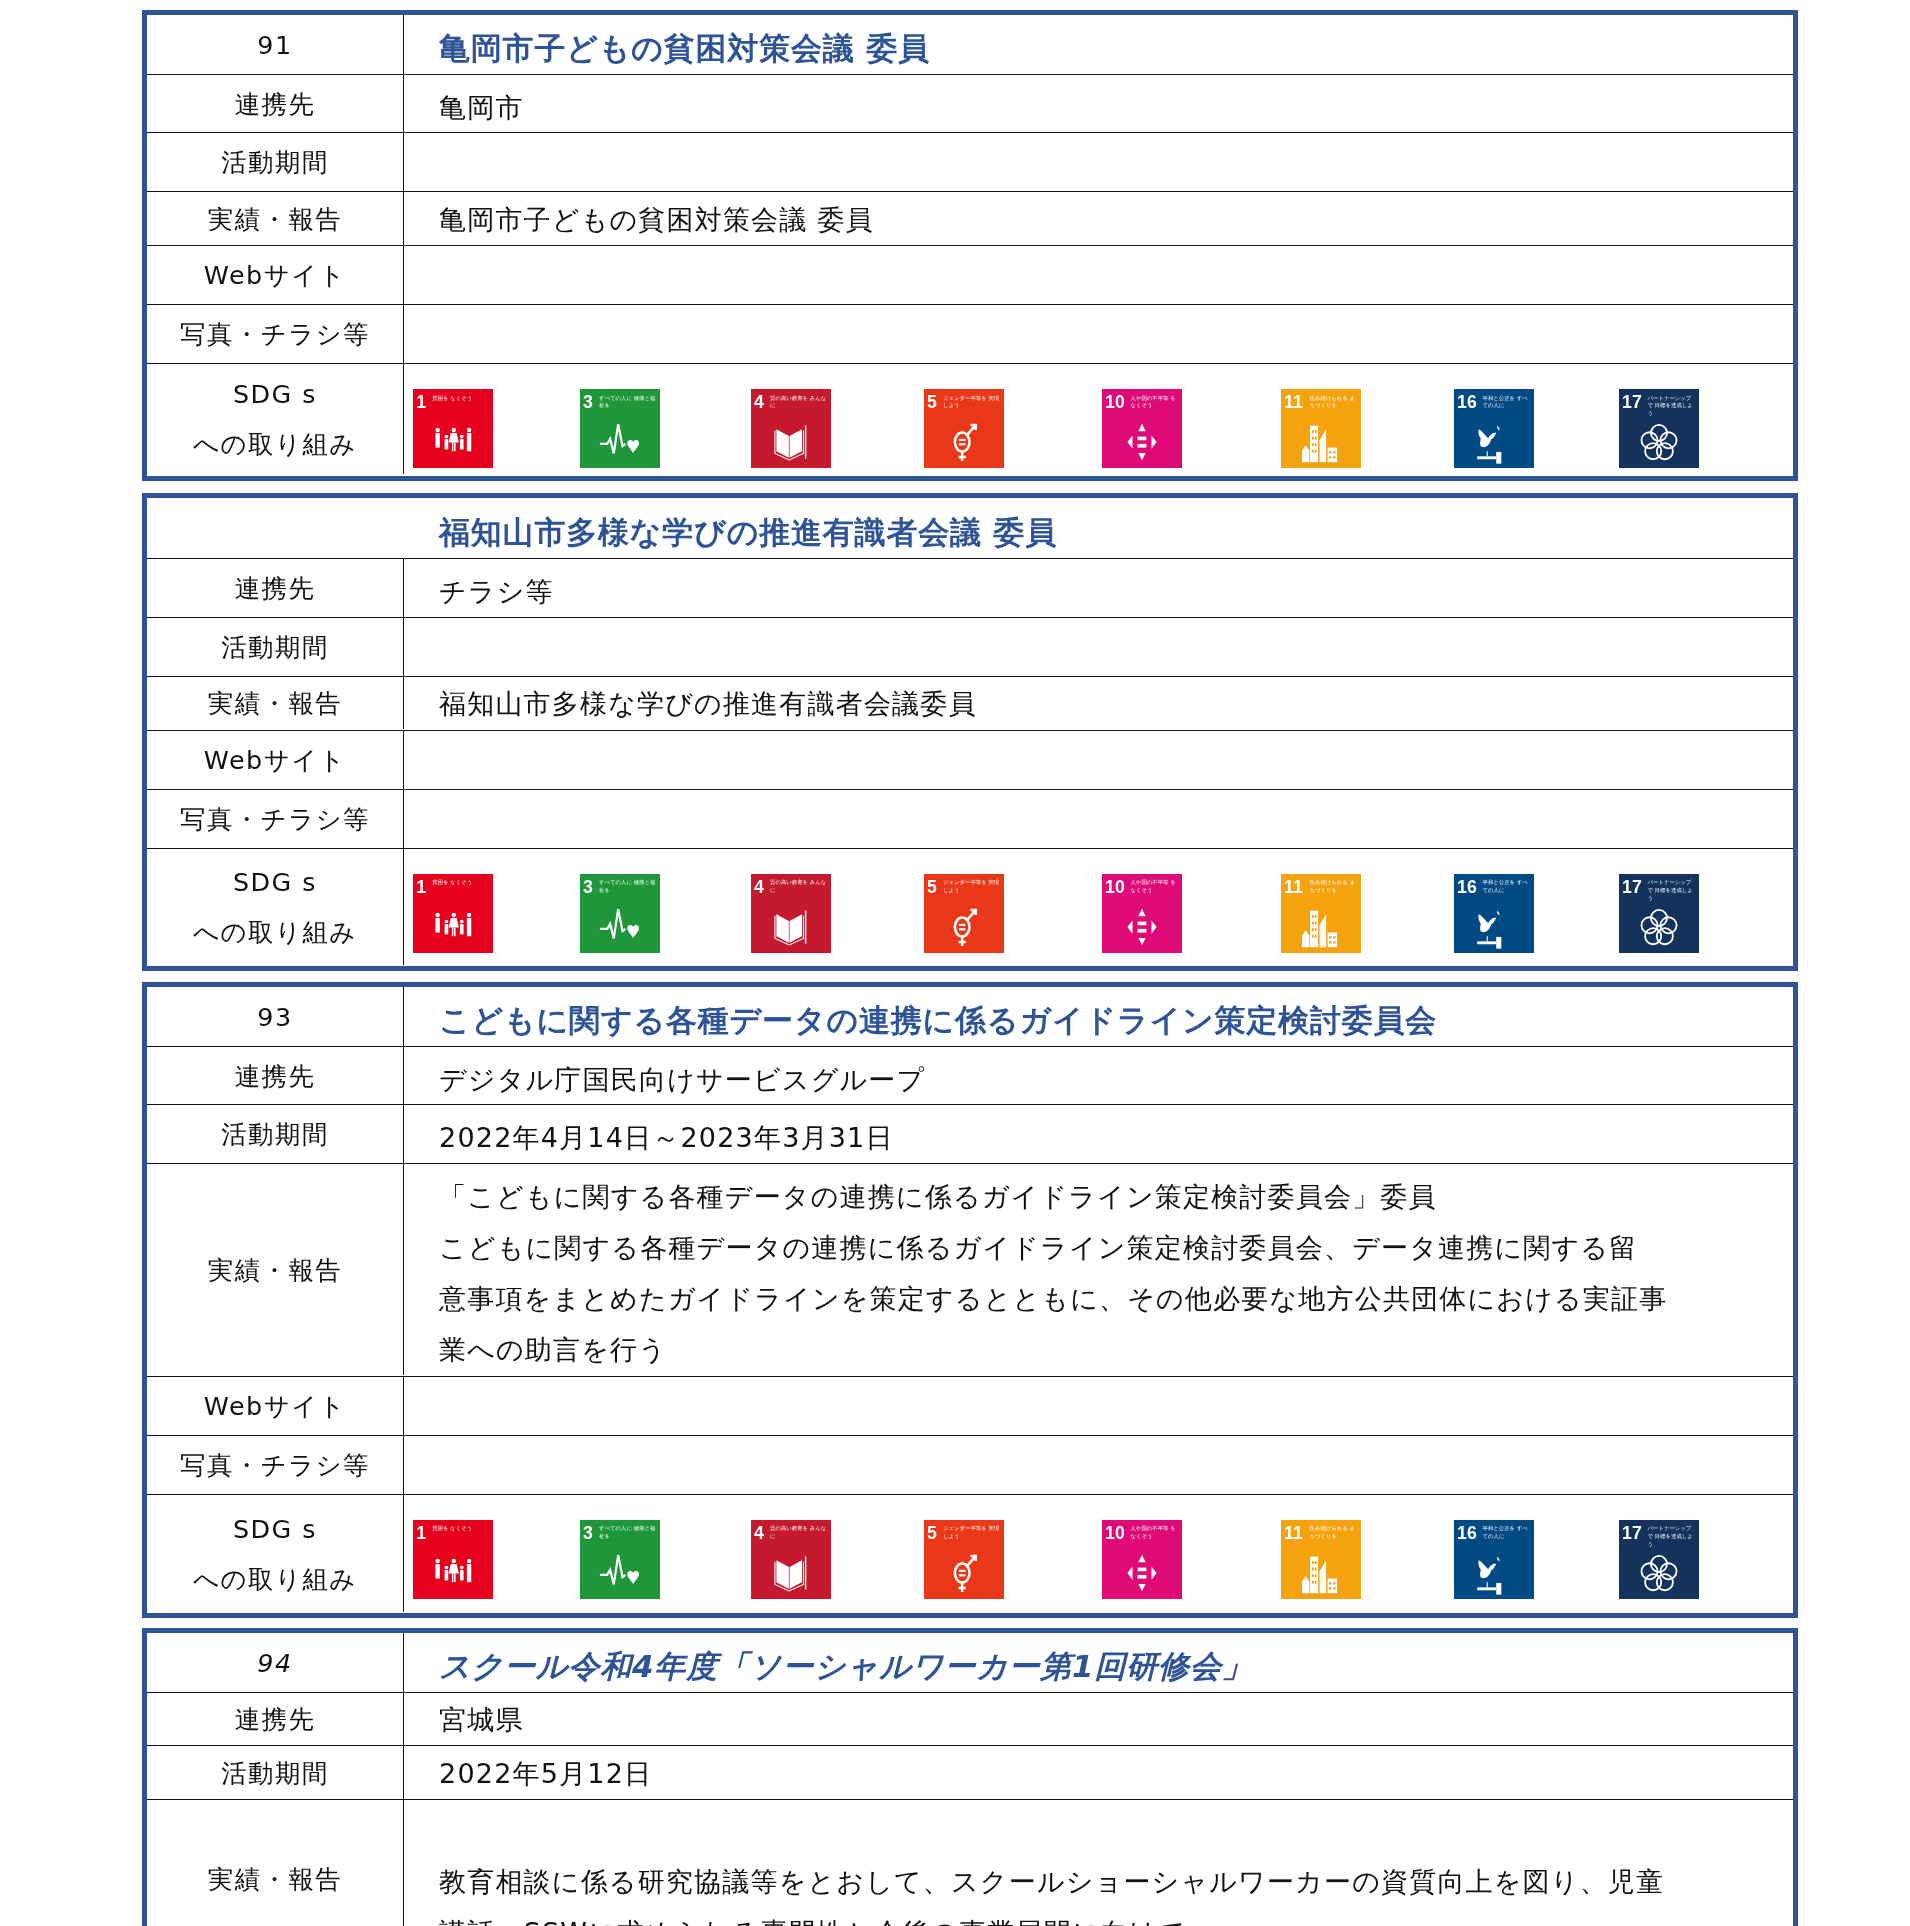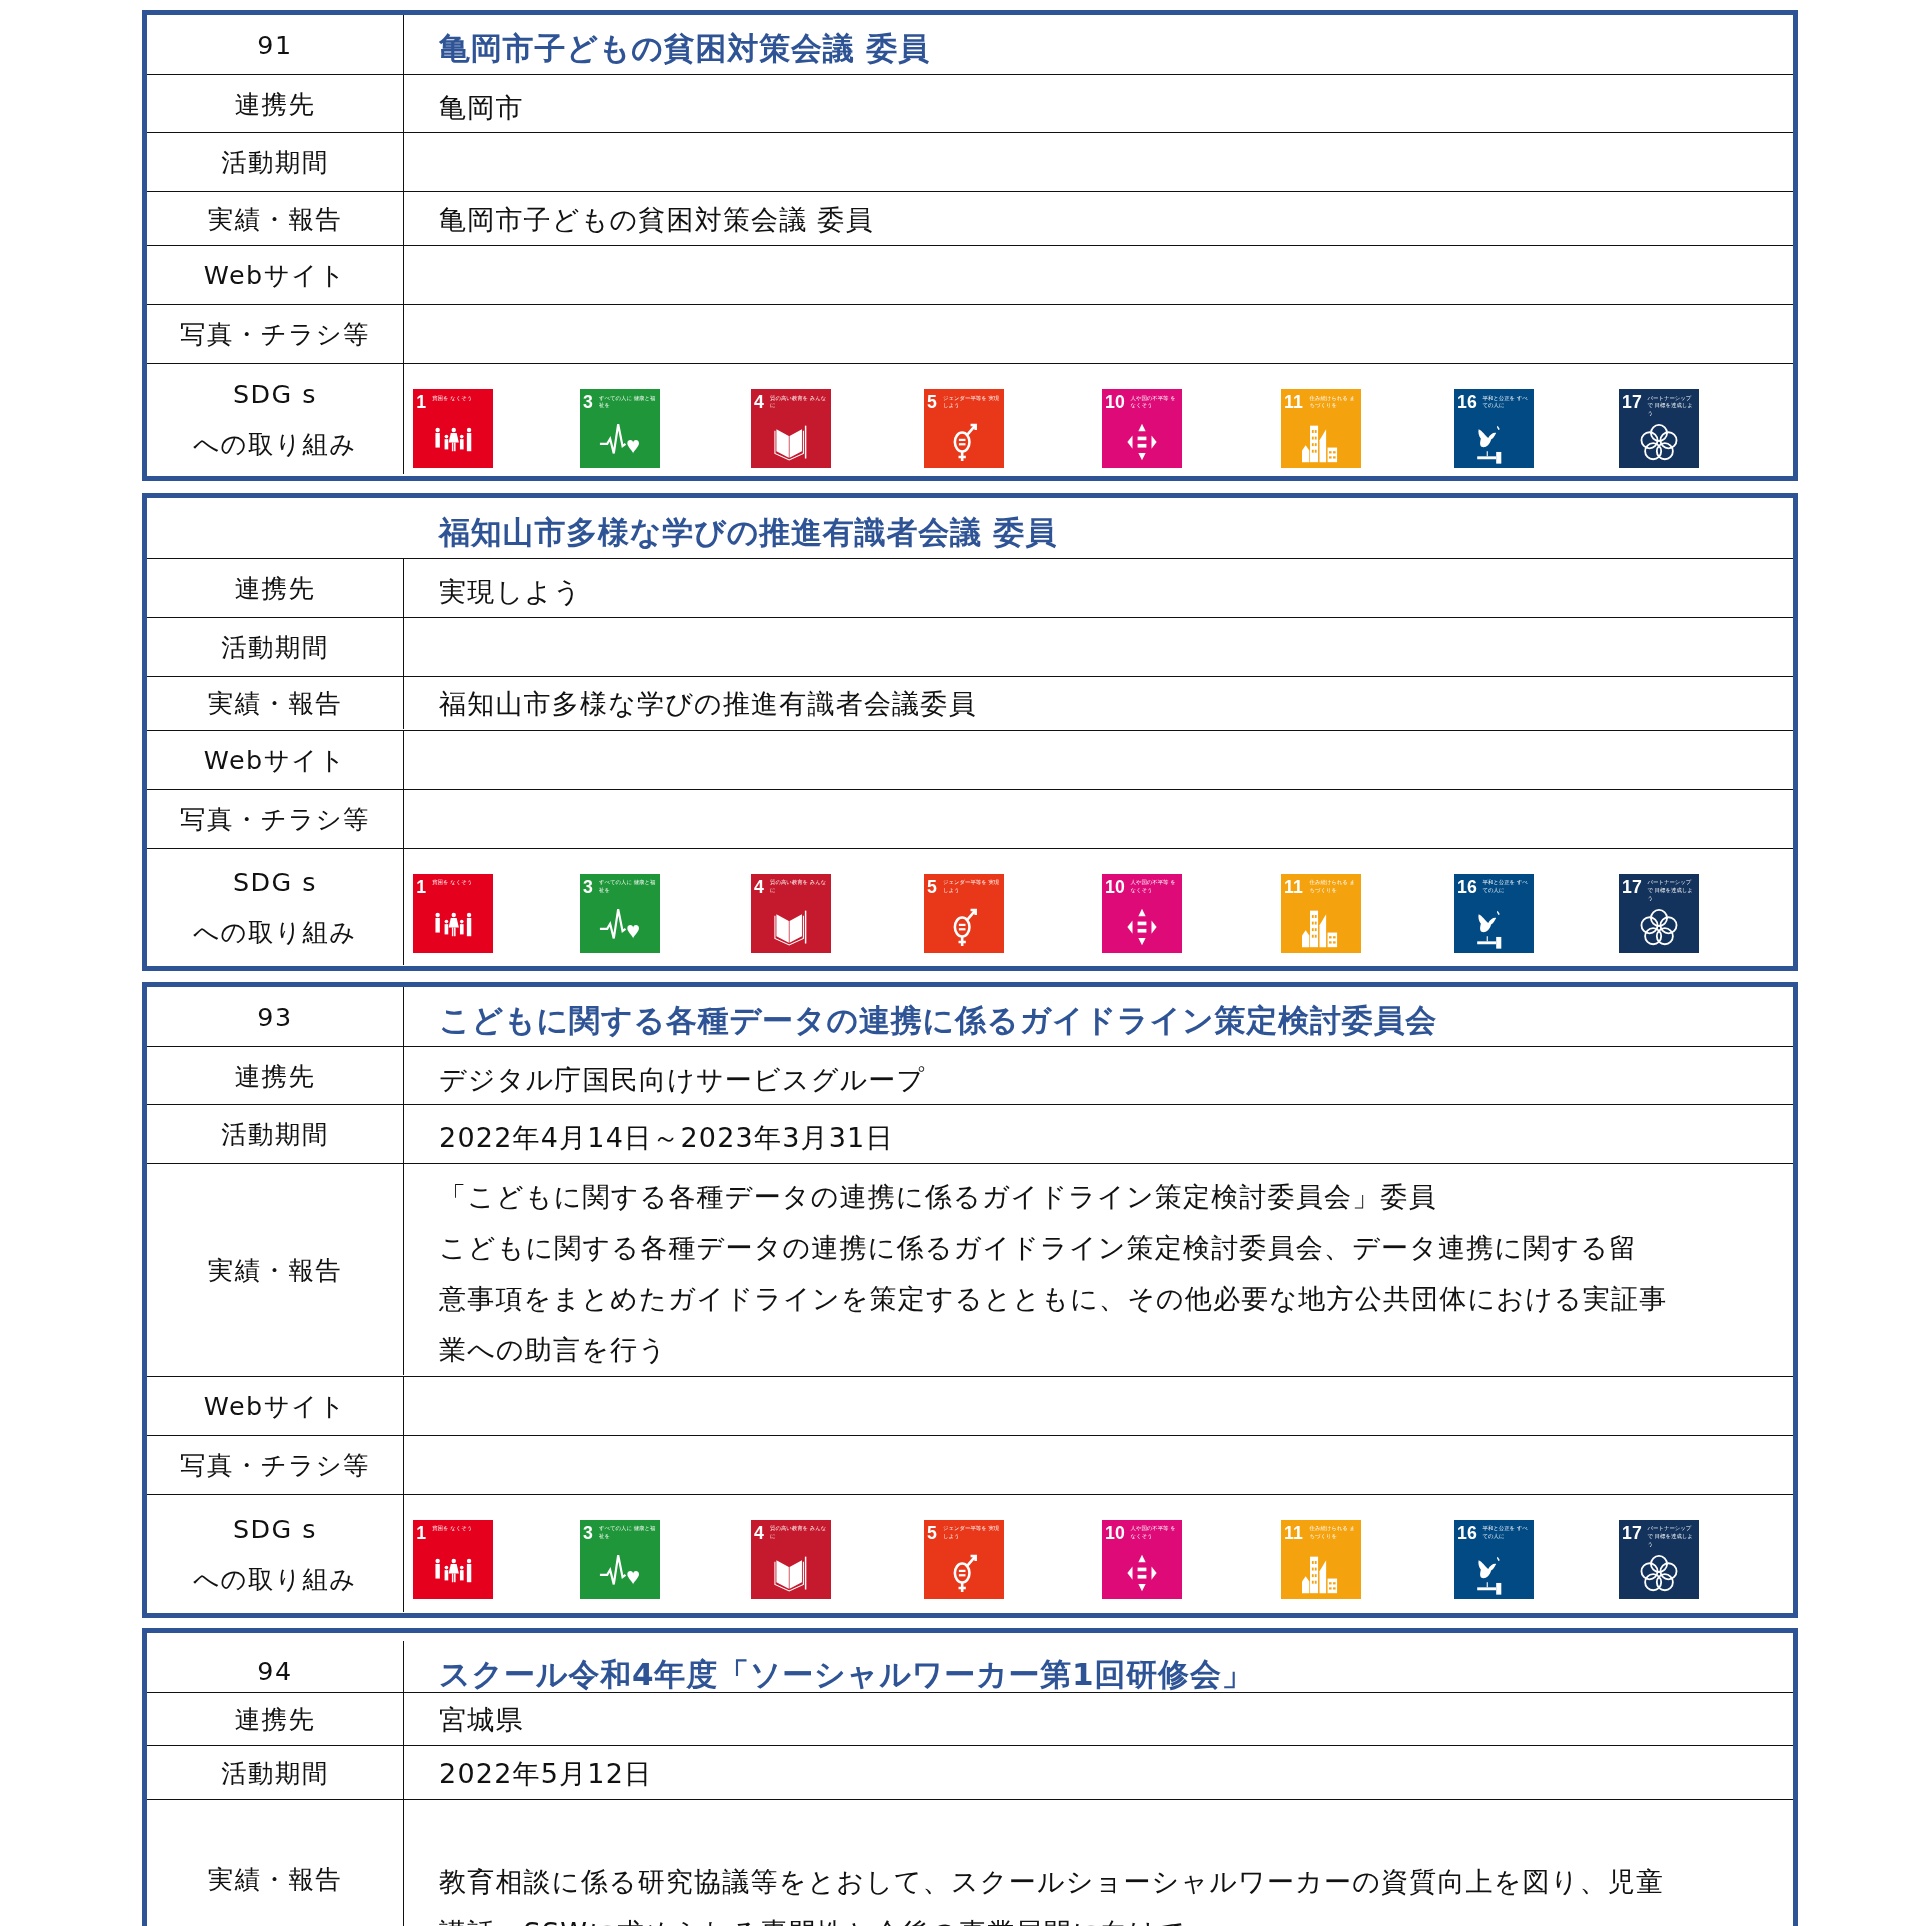--- a/index.html
+++ b/index.html
@@ -230,21 +230,21 @@
   <div class="row first" style="top:0;height:60px;">
     <div class="value title">
         <span>福知山市多様な学びの推進有識者会議 委員</span>
       </div>
   </div>
   <div class="row" style="top:60px;height:59px;">
     <div class="label">
         <span>連携先</span>
       </div>
     <div class="value">
-        <span>実現しよう</span>
+        <span>チラシ等</span>
       </div>
   </div>
   <div class="row" style="top:119px;height:59px;">
     <div class="label">
         <span>活動期間</span>
       </div>
     <div class="value">
         <span></span>
       </div>
   </div>
@@ -604,21 +604,21 @@
                 <circle cx="76" cy="80" r="22"></circle>
               </g>
             </svg>
           </span>
         </div>
       </div>
   </div>
 </div>
 
 <div class="block" style="top:1628px;height:561px;">
-  <div class="row first" style="top:8px;height:59px;">
+  <div class="row first" style="top:0;height:59px;font-style:italic;">
     <div class="label">
         <span>94</span>
       </div>
     <div class="value title">
         <span>スクール令和4年度「ソーシャルワーカー第1回研修会」</span>
       </div>
   </div>
   <div class="row" style="top:59px;height:53px;">
     <div class="label">
         <span>連携先</span>

